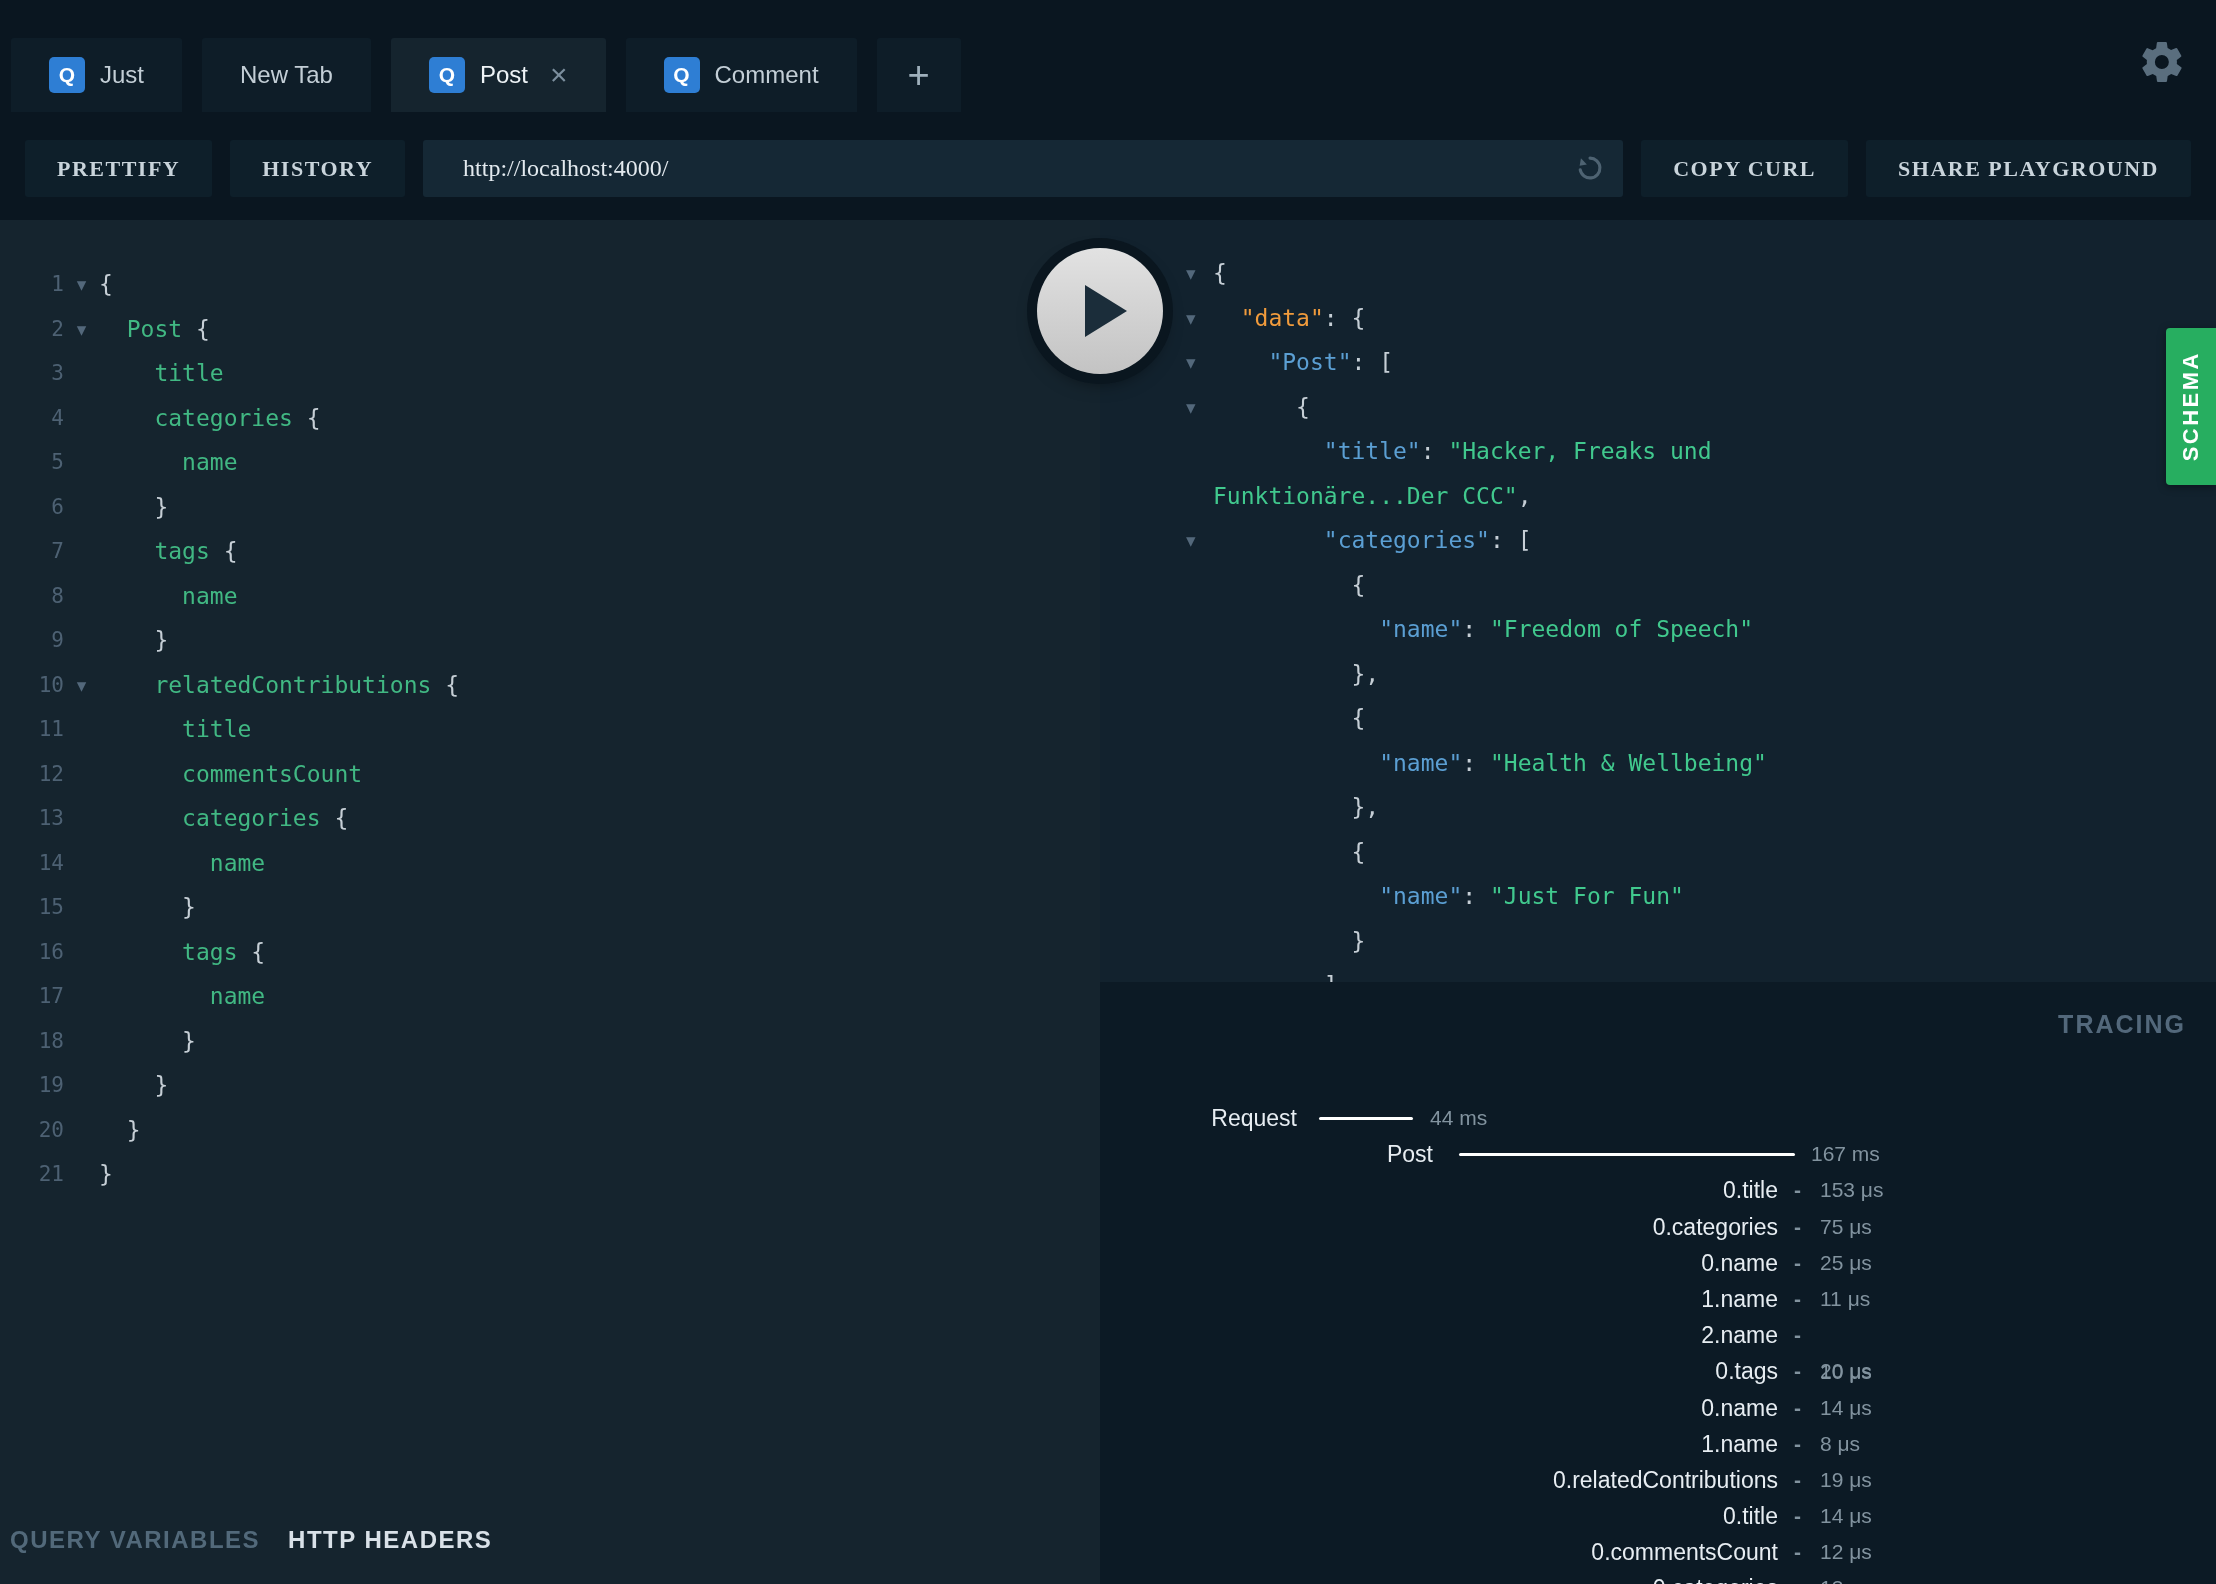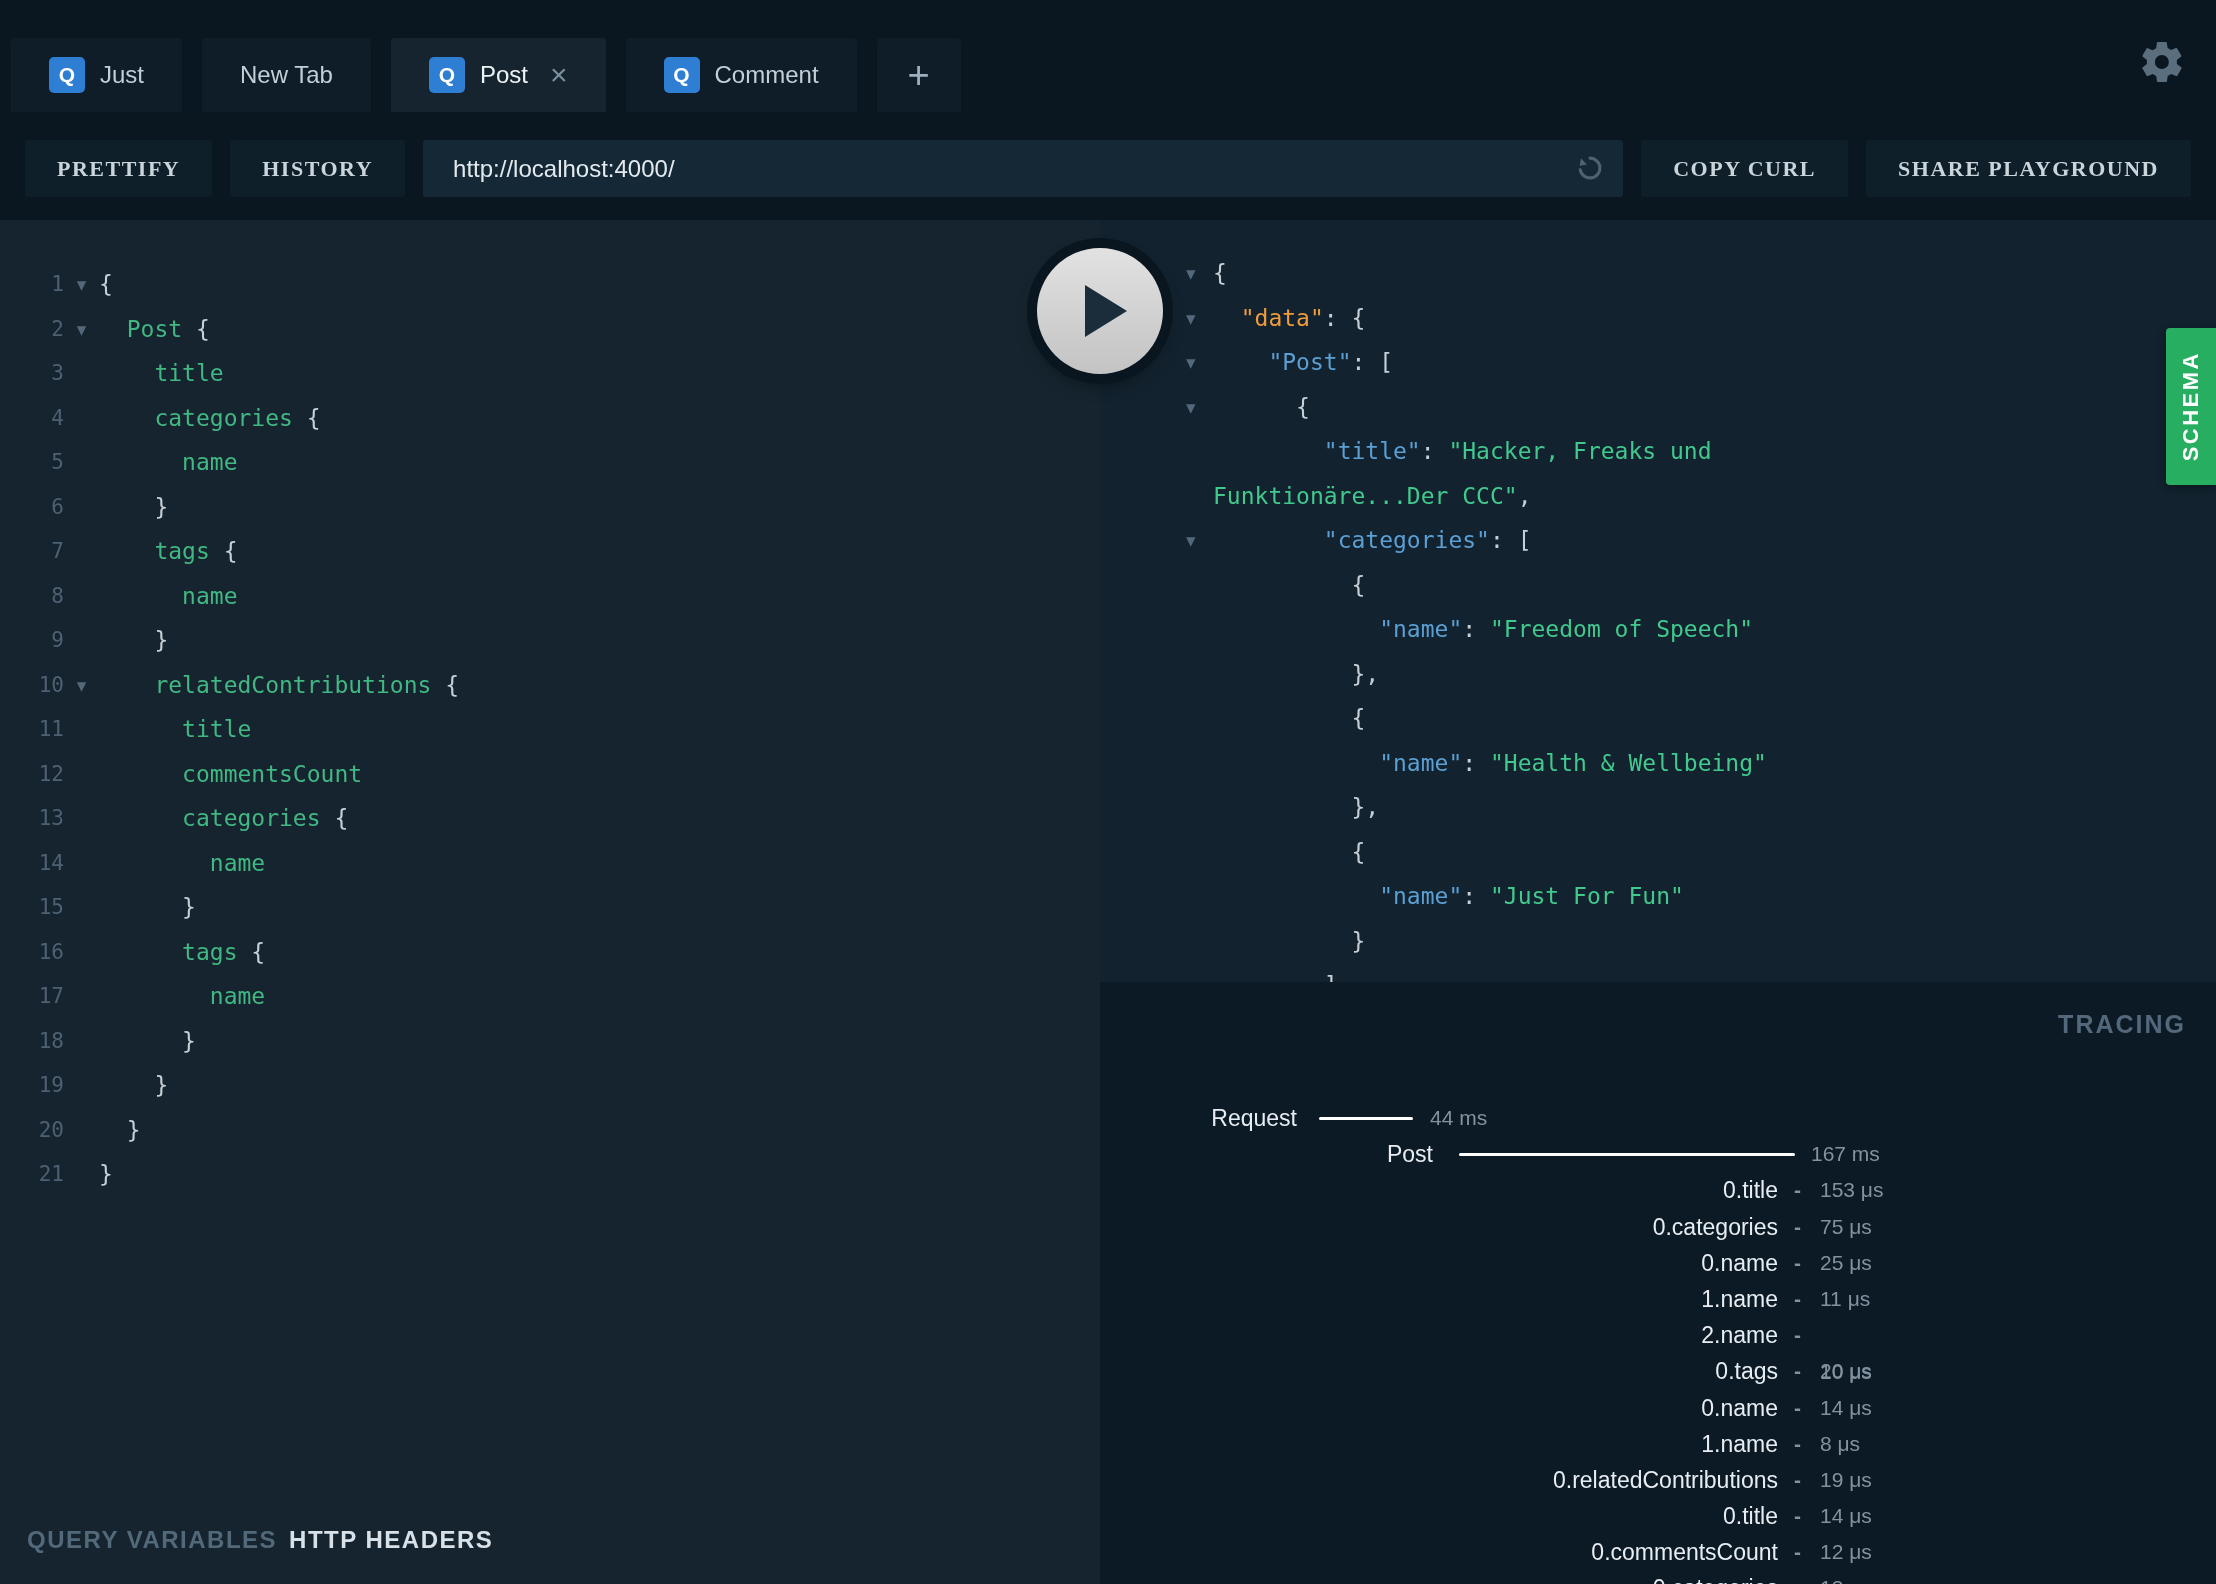--- a/index.html
+++ b/index.html
@@ -11,34 +11,34 @@
   .tab{display:flex;align-items:center;background:#0e1d28;color:#c3ced6;font-size:24px;padding:0 38px;border-radius:3px 3px 0 0;cursor:pointer;white-space:nowrap}
   .tab.active{background:#15242e;color:#eef3f6}
   .qbadge{width:36px;height:36px;border-radius:5px;background:#2e7ed4;color:#ffffff;font-size:21px;font-weight:bold;display:flex;align-items:center;justify-content:center;margin-right:15px;flex:none}
   .tab-close{color:#7c8f9e;font-size:30px;margin-left:22px;line-height:1}
   .add-tab{justify-content:center;color:#9fb0bc;font-size:38px;padding:0;width:84px;font-weight:300}
   .gear{position:absolute;top:38px;right:30px;width:48px;height:48px;cursor:pointer}
 
   .toolbar{position:absolute;top:140px;left:25px;right:25px;height:57px;display:flex;gap:18px}
   .tb-btn{background:#0e1f2a;border:none;color:#c9d4db;font-family:Liberation Serif, serif;font-size:22px;font-weight:600;letter-spacing:1.5px;padding:0 32px;border-radius:3px;cursor:pointer;white-space:nowrap}
   .url-wrap{flex:1;position:relative}
-  .url-input{width:100%;height:100%;background:#152835;border:none;border-radius:3px;color:#e3eaef;font-size:24px;padding:0 70px 0 30px;font-family:Liberation Sans, sans-serif;outline:none}
+  .url-input{width:100%;height:100%;background:#152835;border:none;border-radius:3px;color:#e3eaef;font-size:24px;padding:0 70px 0 40px;font-family:Liberation Serif, serif;outline:none}
   .reload{position:absolute;right:16px;top:11px;width:34px;height:34px;cursor:pointer}
 
   
   .main{position:absolute;top:220px;left:0;width:2216px;height:1364px}
 
   .editor-pane{position:absolute;left:0;top:0;width:1100px;height:1364px;background:#15242e;overflow:hidden}
   #query-lines{padding-top:42px}
   .qline{display:flex;height:44.5px;align-items:center;font-family:"DejaVu Sans Mono",monospace;font-size:23px}
   .qnum{width:64px;text-align:right;color:#4d6173;font-size:21px;flex:none}
   .qfold{width:35px;text-align:center;color:#53687b;font-size:19px;flex:none;font-family:"DejaVu Sans",sans-serif}
   .qcode{white-space:pre}
 
-  .bottom-bar{position:absolute;bottom:0;left:0;right:0;height:88px;display:flex;align-items:center;padding-left:27px;gap:12px;font-size:24px;font-weight:bold;letter-spacing:1.5px}
+  .bottom-bar{position:absolute;bottom:0;left:0;right:0;height:88px;display:flex;align-items:center;padding-left:10px;gap:28px;font-size:24px;font-weight:bold;letter-spacing:1.5px}
   .qv-label{color:#52697a;cursor:pointer}
   .hh-label{color:#d9e1e8;cursor:pointer}
 
   .response-pane{position:absolute;left:1100px;top:0;width:1116px;height:762px;background:#12222e;overflow:hidden}
   #response-lines{padding-top:31px}
   .rline{position:relative;height:44.5px;line-height:44.5px;font-family:"DejaVu Sans Mono",monospace;font-size:23px;white-space:pre;padding-left:113px}
   .rfold{position:absolute;left:86px;top:0;color:#53687b;font-size:19px;font-family:"DejaVu Sans",sans-serif}
 
   
   .tk-p{color:#c6cfd6}

